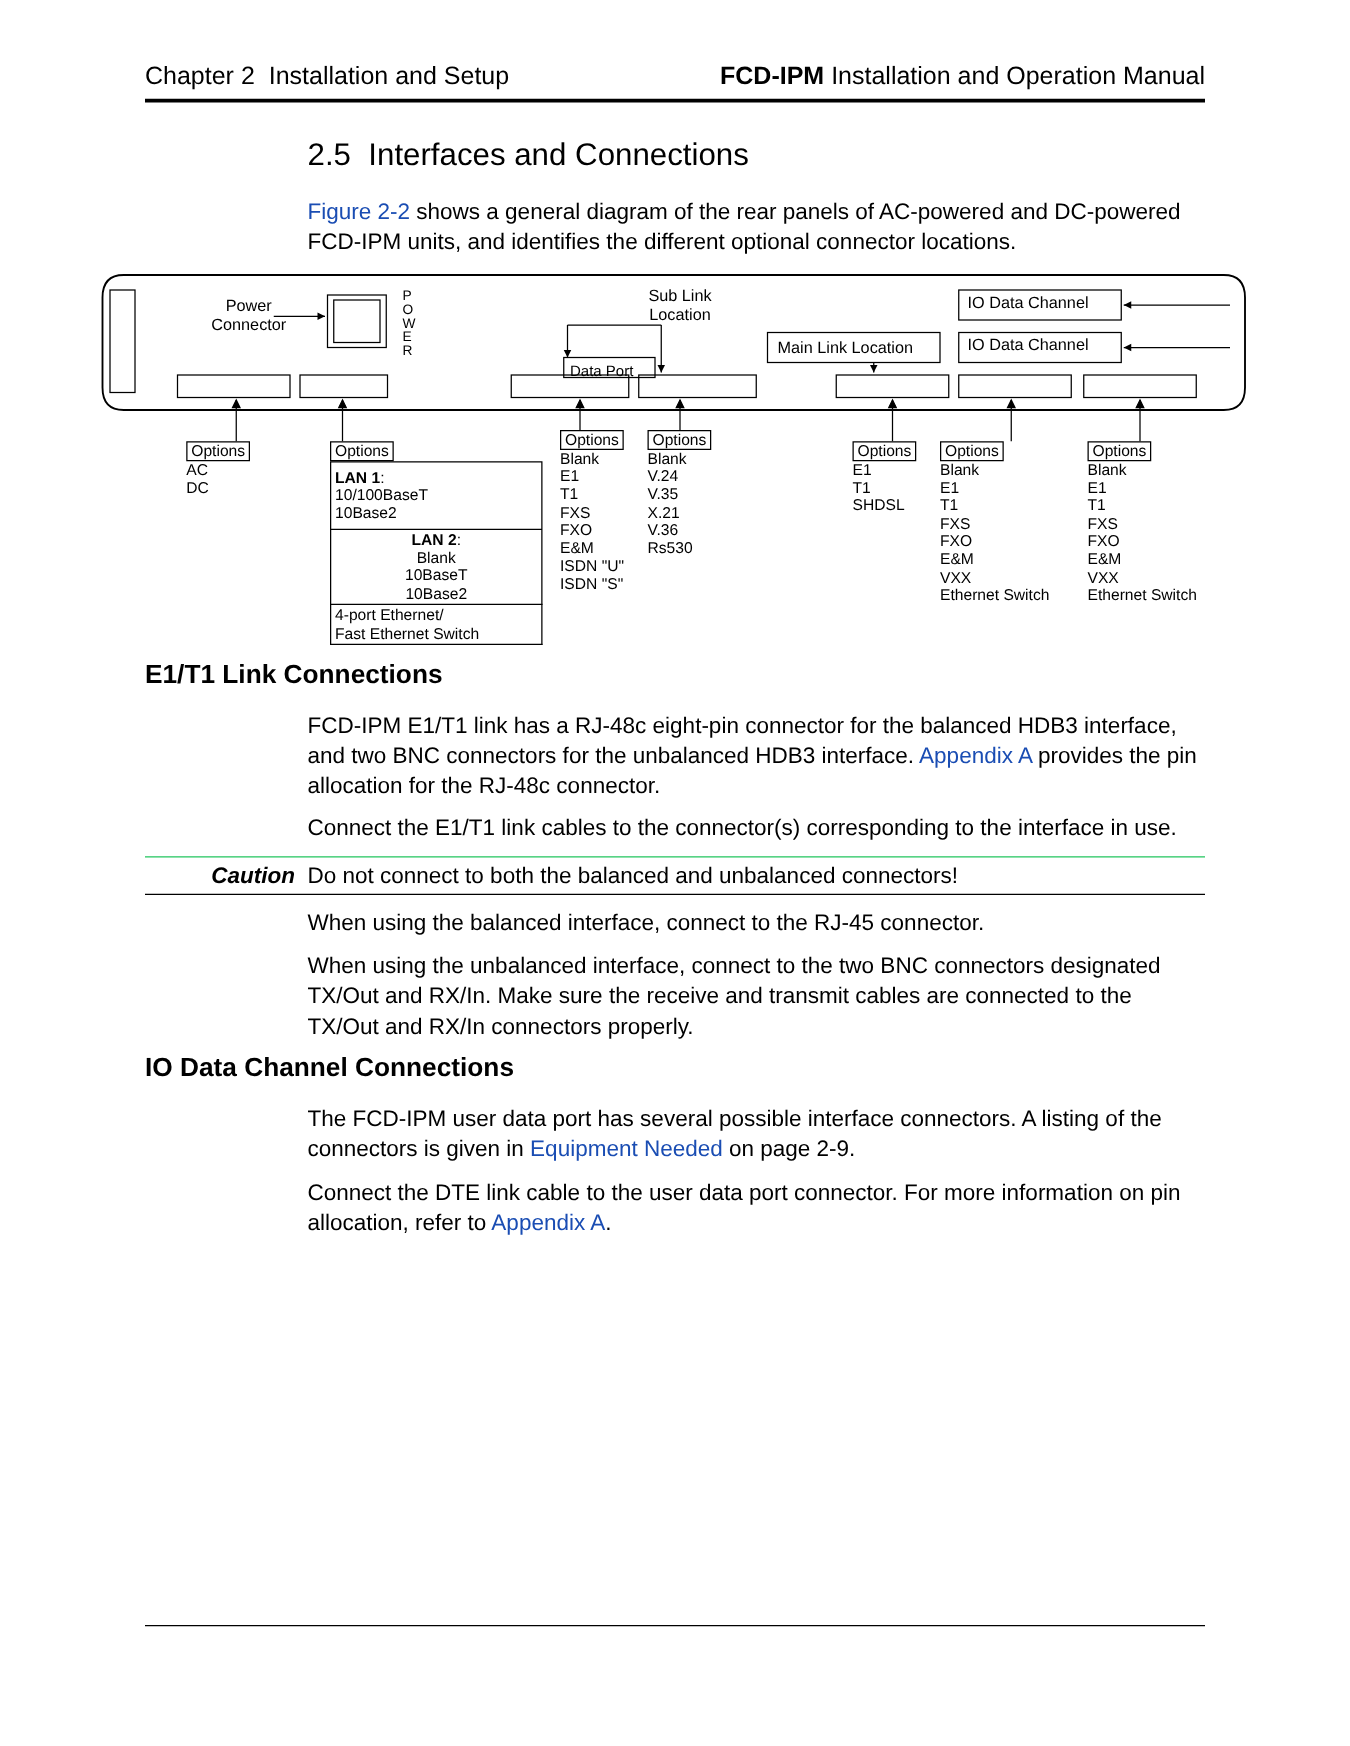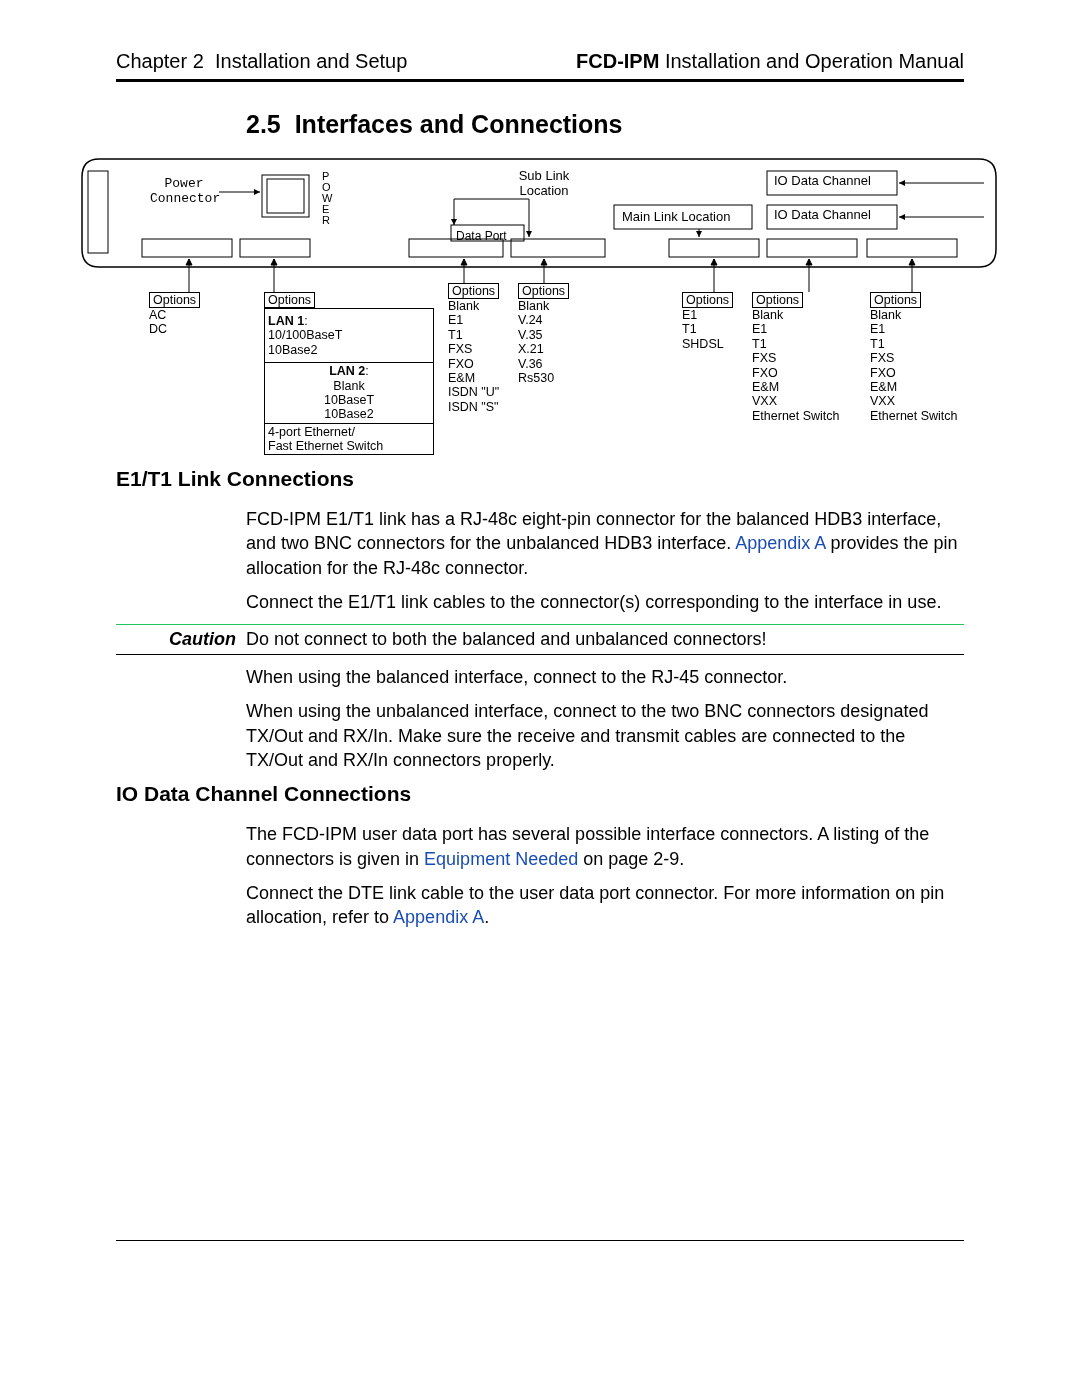--- a/index.html
+++ b/index.html
@@ -22,21 +22,21 @@
   }
   .header-left { }
   .header-right { }
   .hr-thick {
     border: none;
     border-top: 3px solid #000;
     margin: 0 0 28px 0;
   }
   .section-title {
     font-size: 25px;
-    font-weight: bold;
+    font-weight: normal;
     margin-left: 130px;
     margin-bottom: 18px;
   }
   .body-text {
     margin-left: 130px;
     font-size: 18px;
     line-height: 1.35;
     margin-bottom: 10px;
   }
   .link { color: #1a4db3; }
@@ -101,20 +101,23 @@
     <div class="header-right">
       <b>FCD-IPM</b><span> Installation and Operation Manual</span>
     </div>
   </div>
   <hr class="hr-thick">
 
   <div class="section-title">
     <span>2.5</span>&nbsp;&nbsp;<span>Interfaces and Connections</span>
   </div>
 
+  <div class="body-text">
+    <span class="link">Figure 2-2</span><span> shows a general diagram of the rear panels of AC-powered and DC-powered FCD-IPM units, and identifies the different optional connector locations.</span>
+  </div>
 
   <div class="figure-wrap">
     <div class="diagram">
       <svg width="930" height="310">
 
         <path d="M 25 2 L 905 2 Q 922 2 922 20 L 922 92 Q 922 110 905 110 L 25 110 Q 8 110 8 92 L 8 20 Q 8 2 25 2 Z" fill="none" stroke="#000" stroke-width="1.5"></path>
         <rect x="14" y="14" width="20" height="82" fill="none" stroke="#000"></rect>
 
         <rect x="188" y="18" width="47" height="42" fill="none" stroke="#000"></rect>
         <rect x="193" y="22" width="37" height="34" fill="none" stroke="#000"></rect>
@@ -162,21 +165,21 @@
             <polygon points="470,102 467,108 473,108"></polygon>
           <line x1="640" y1="135" x2="640" y2="102"></line>
             <polygon points="640,102 637,108 643,108"></polygon>
           <line x1="735" y1="135" x2="735" y2="102"></line>
             <polygon points="735,102 732,108 738,108"></polygon>
           <line x1="838" y1="135" x2="838" y2="102"></line>
             <polygon points="838,102 835,108 841,108"></polygon>
         </g>
       </svg>
 
-      <div class="lbl" style="top:20px;left:76px;text-align:center;width:68px;font-family:Liberation Mono, monospace;">Power<br>Connector</div>
+      <div class="lbl" style="top:20px;left:91px;text-align:center;width:68px;">Power<br>Connector</div>
       <div class="lbl" style="top:14px;left:248px;font-size:11px;line-height:1.0;">P<br>O<br>W<br>E<br>R</div>
       <div class="lbl" style="top:12px;left:425px;text-align:center;width:90px;">Sub Link<br>Location</div>
       <div class="lbl" style="top:53px;left:548px;">Main Link Location</div>
       <div class="lbl" style="top:73px;left:382px;font-size:12px;">Data&nbsp;Port</div>
       <div class="lbl" style="top:17px;left:700px;">IO Data Channel</div>
       <div class="lbl" style="top:51px;left:700px;">IO Data Channel</div>
 
       <div class="opt-col" style="top:135px;left:75px;width:70px;">
         <span class="hdr">Options</span>
         <div class="list"><span>AC</span><br><span>DC</span></div>

